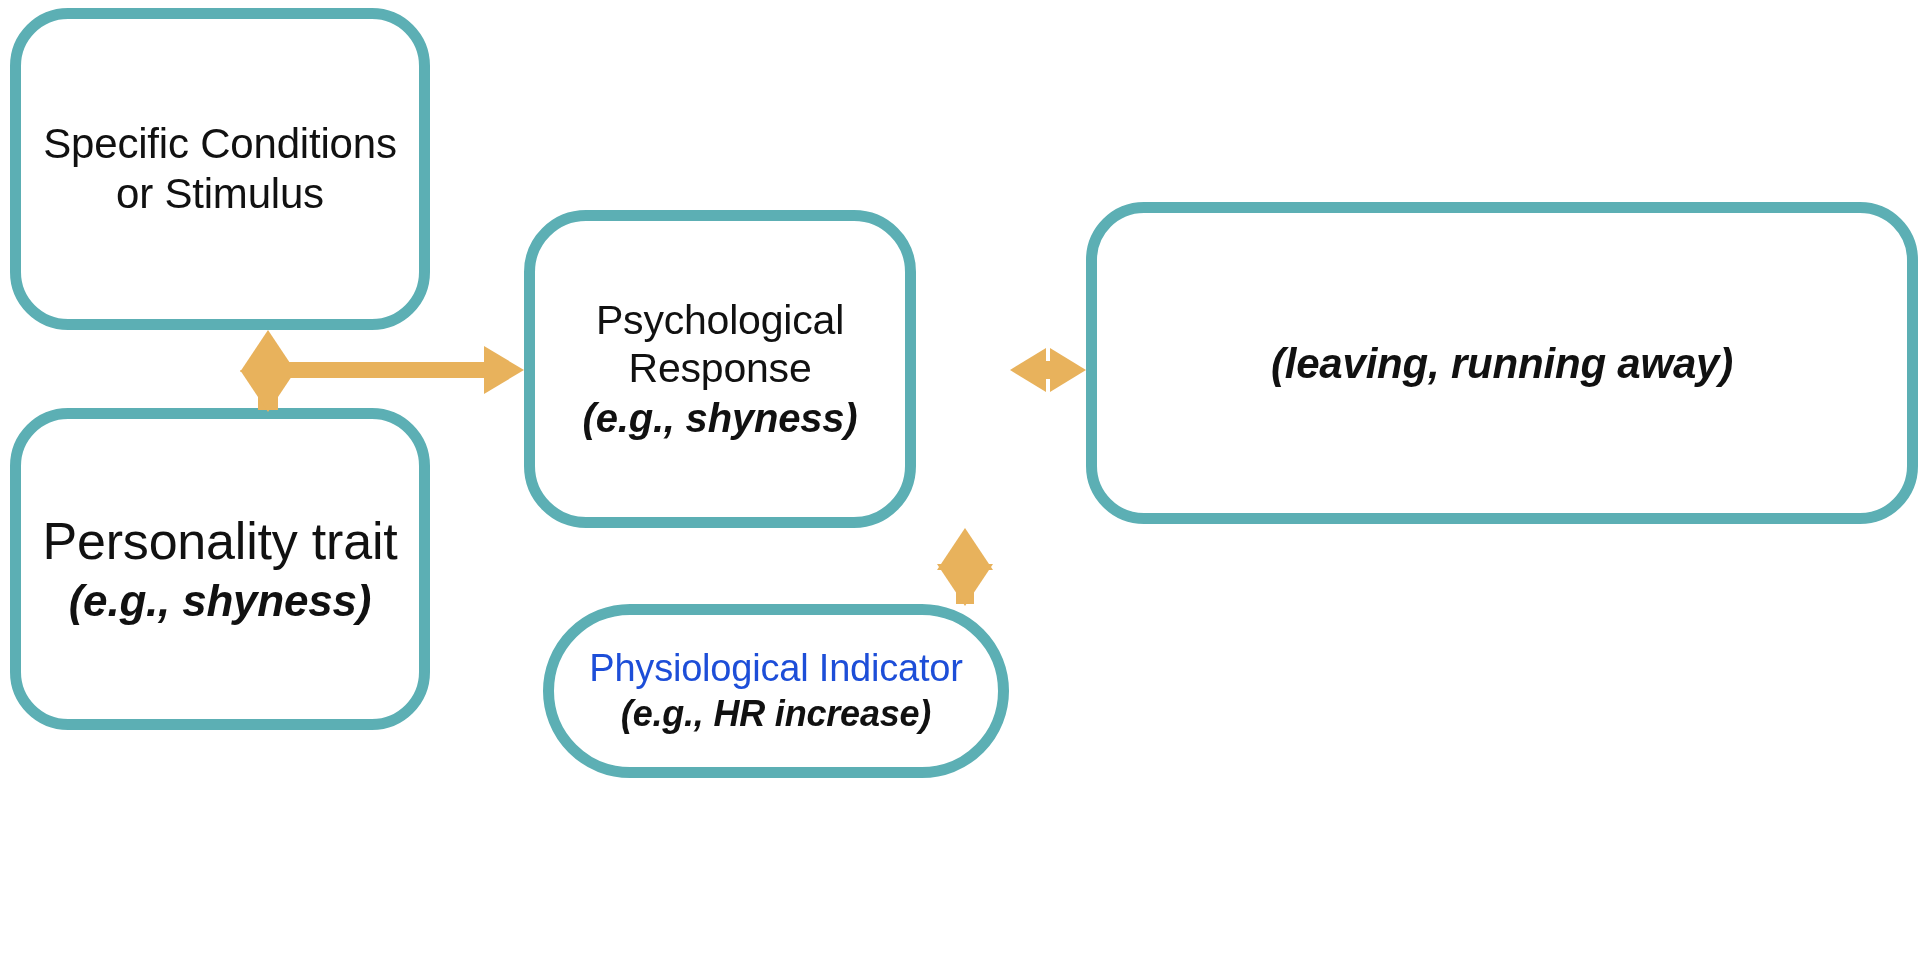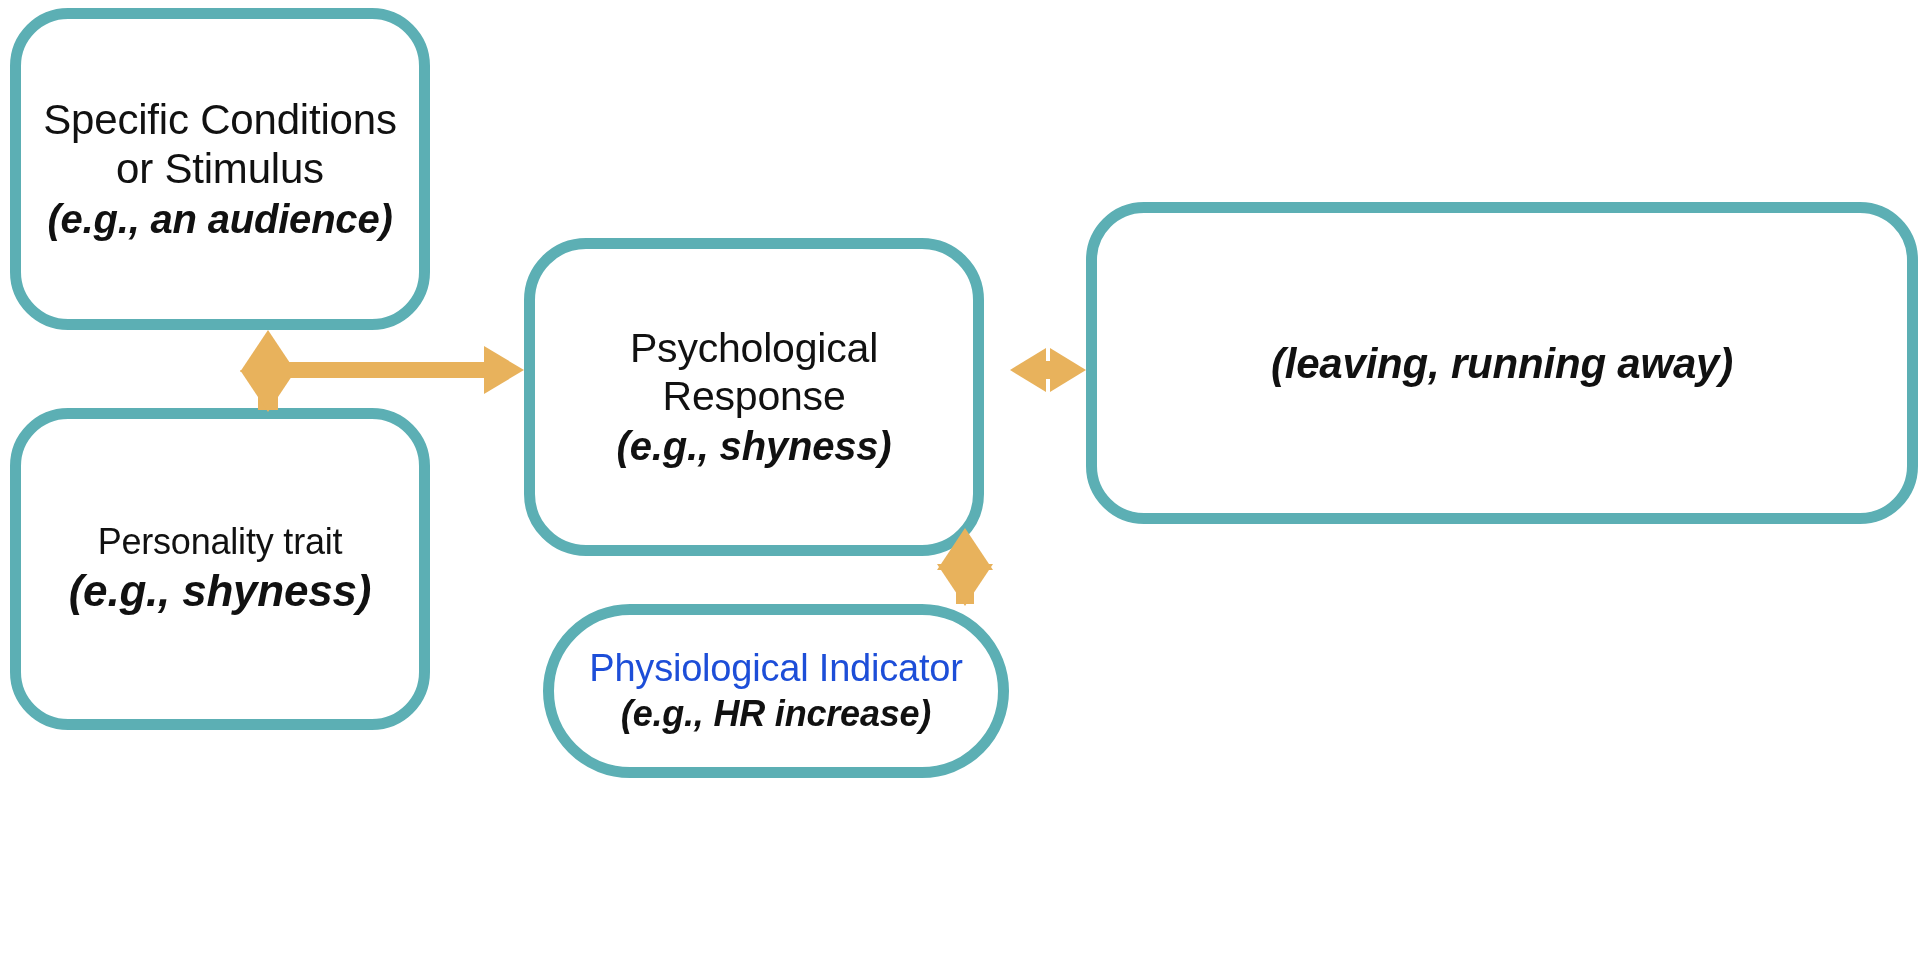--- a/index.html
+++ b/index.html
@@ -48,51 +48,50 @@
     font-style: italic;
     font-weight: 700;
     line-height: 1.18;
     letter-spacing: -0.2px;
     margin-top: 2px;
   }
 
   
   #node-stimulus   { left: 10px;   top: 8px;   width: 420px; height: 322px; border-radius: 58px; }
   #node-trait      { left: 10px;   top: 408px; width: 420px; height: 322px; border-radius: 58px; }
-  #node-psych      { left: 524px;  top: 210px; width: 460px; height: 318px; border-radius: 62px; margin-top: 28px; }
+  #node-psych      { left: 524px;  top: 210px; width: 392px; height: 318px; border-radius: 62px; }
   #node-behaviour  { left: 1086px; top: 202px; width: 832px; height: 322px; border-radius: 58px; }
   #node-physio     { left: 543px;  top: 604px; width: 466px; height: 174px; border-radius: 90px; }
 
   #node-psych .title   { font-size: 41px; }
   #node-physio .title  { font-size: 38px; color: #1d4ed8; }
   #node-physio .example{ font-size: 36px; }
   #node-behaviour .title { font-size: 46px; font-weight: 700; }
   #node-behaviour .example { font-size: 42px; }
-  #node-trait .title   { font-size: 36px; }
+  #node-trait .title   { font-size: 52px; }
   #node-trait .example { font-size: 44px; }
 
   
   #arrow-layer {
     position: absolute;
     left: 0;
     top: 0;
     width: 1922px;
     height: 960px;
     pointer-events: none;
   }
 </style>
 </head>
 <body>
 
 <div id="canvas">
 
   <div class="node" id="node-stimulus">
     <div class="title">Specific Conditions
 or Stimulus</div>
-    <div class="example">(e.g., an audience)</div>
   </div>
 
   <div class="node" id="node-trait">
     <div class="title">Personality trait</div>
     <div class="example">(e.g., shyness)</div>
   </div>
 
   <div class="node" id="node-psych">
     <div class="title">Psychological
 Response</div>

